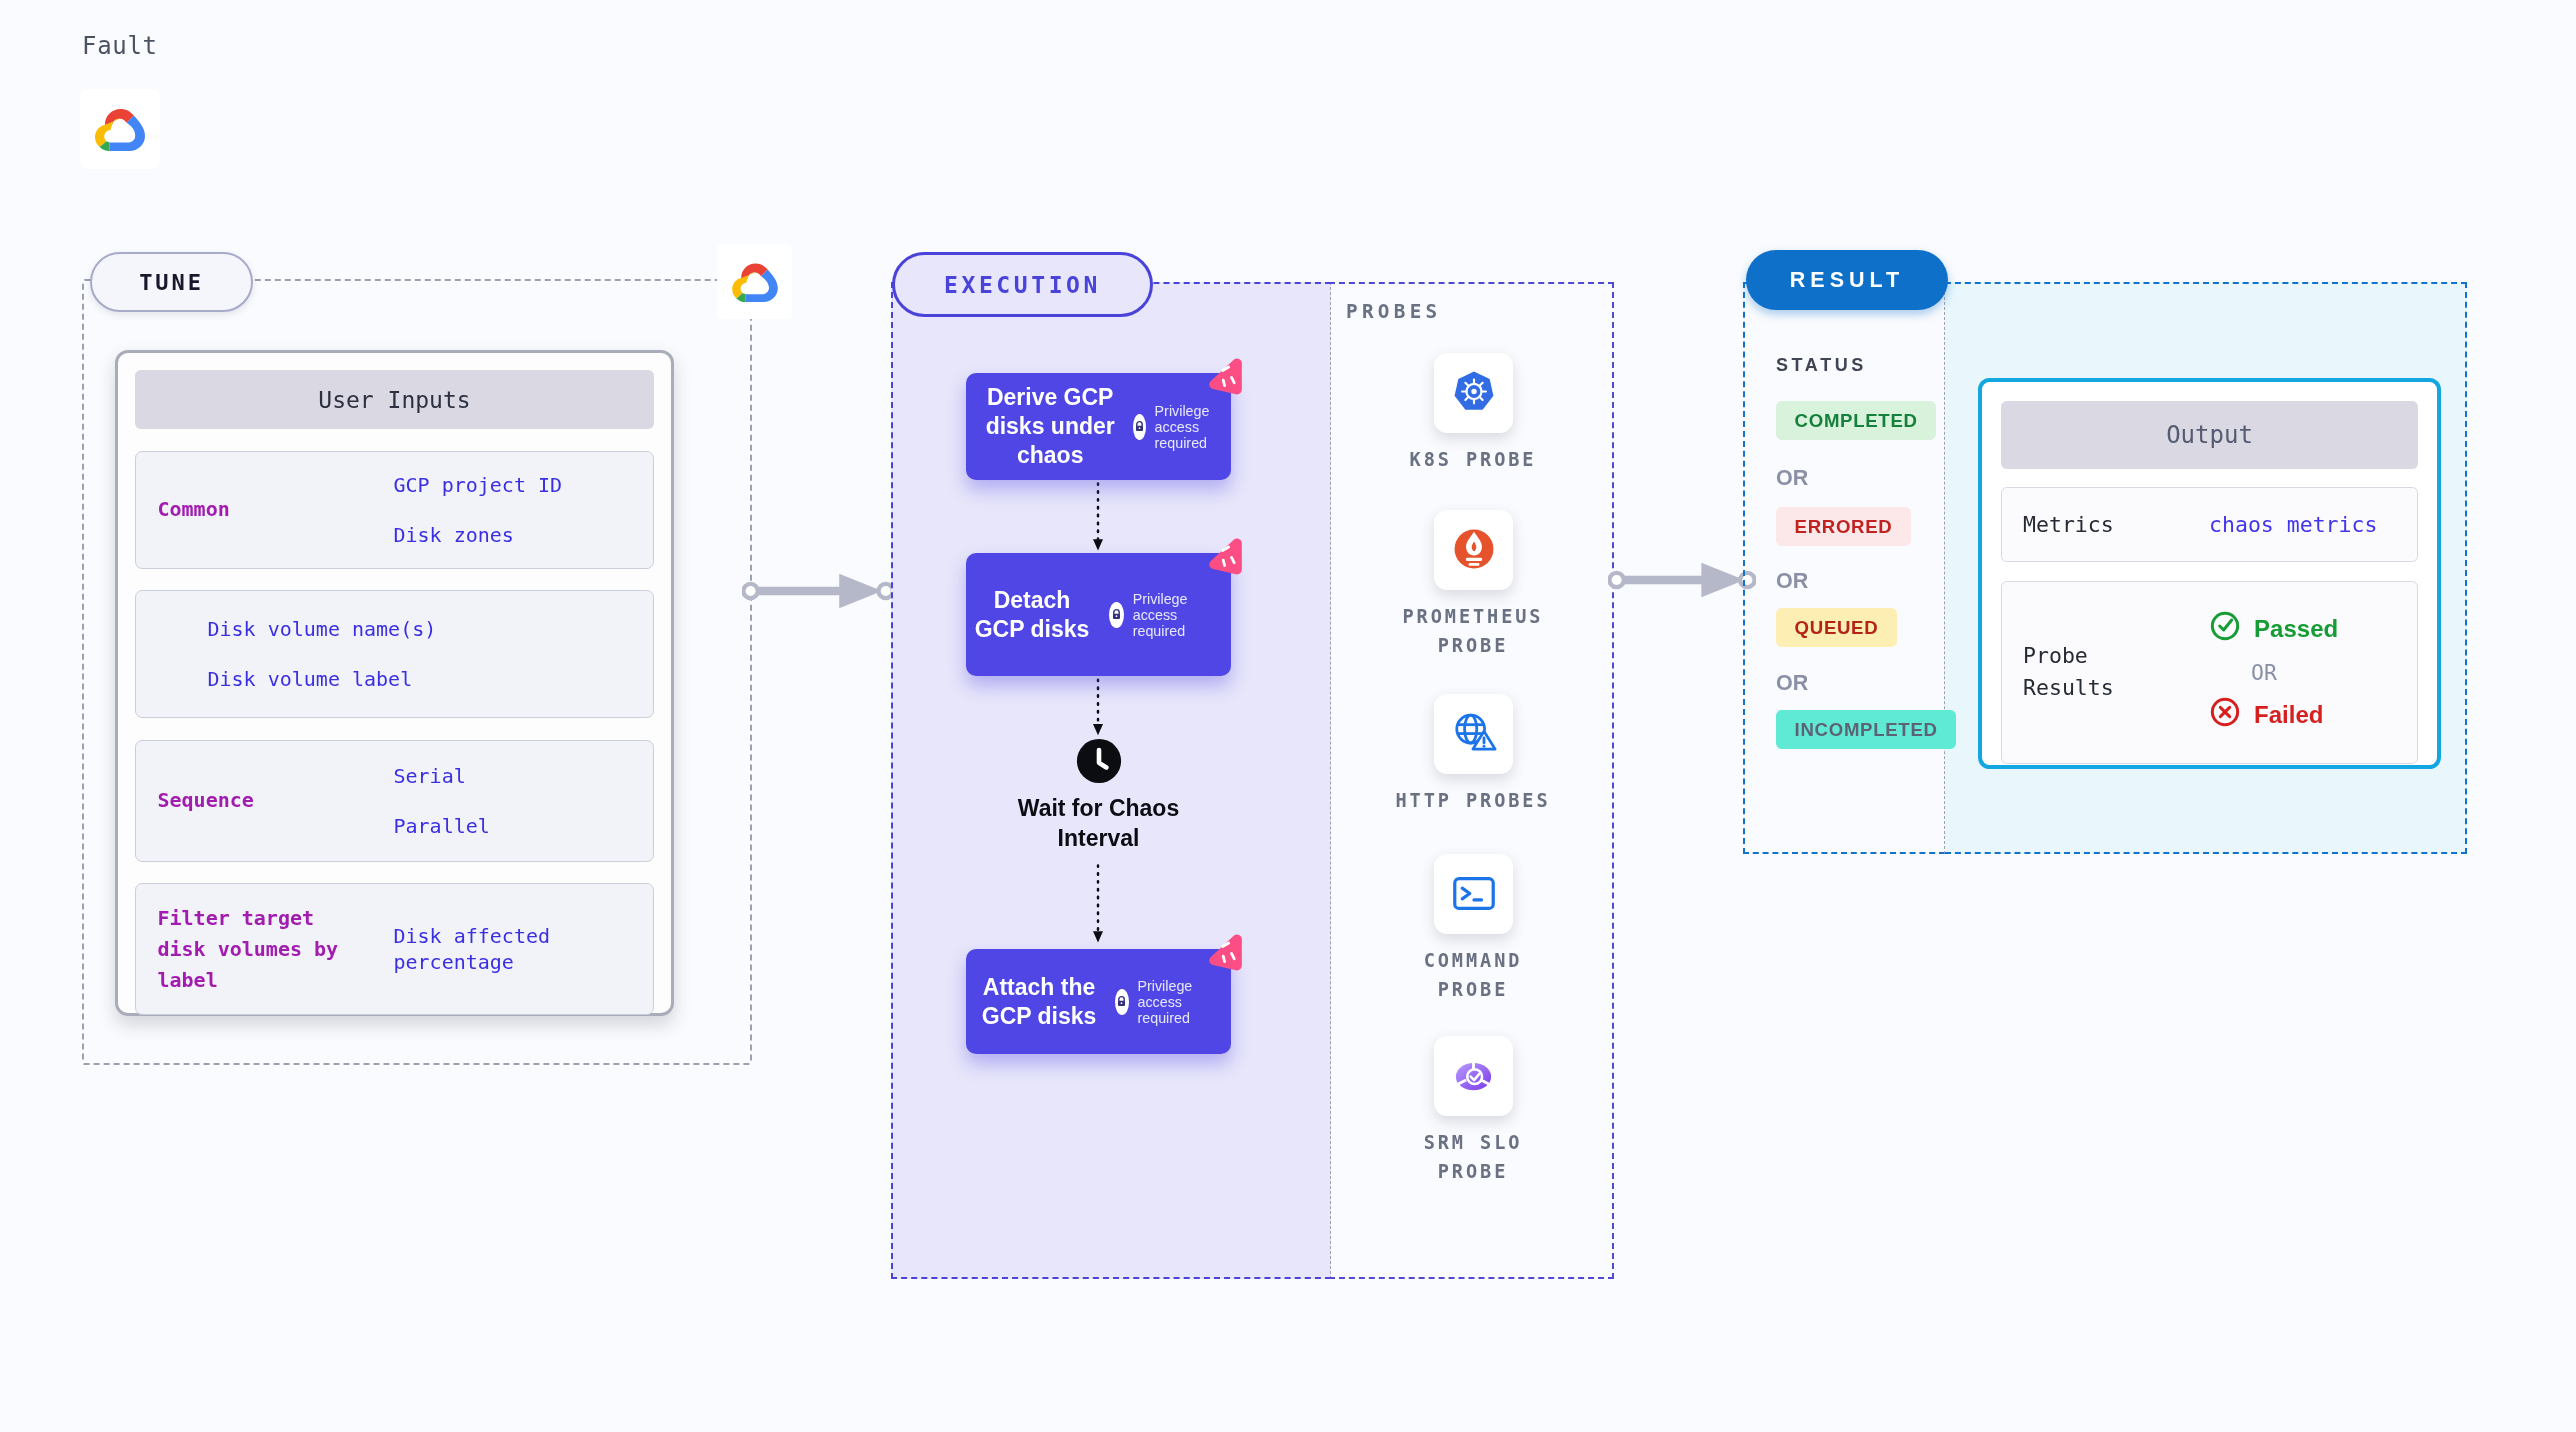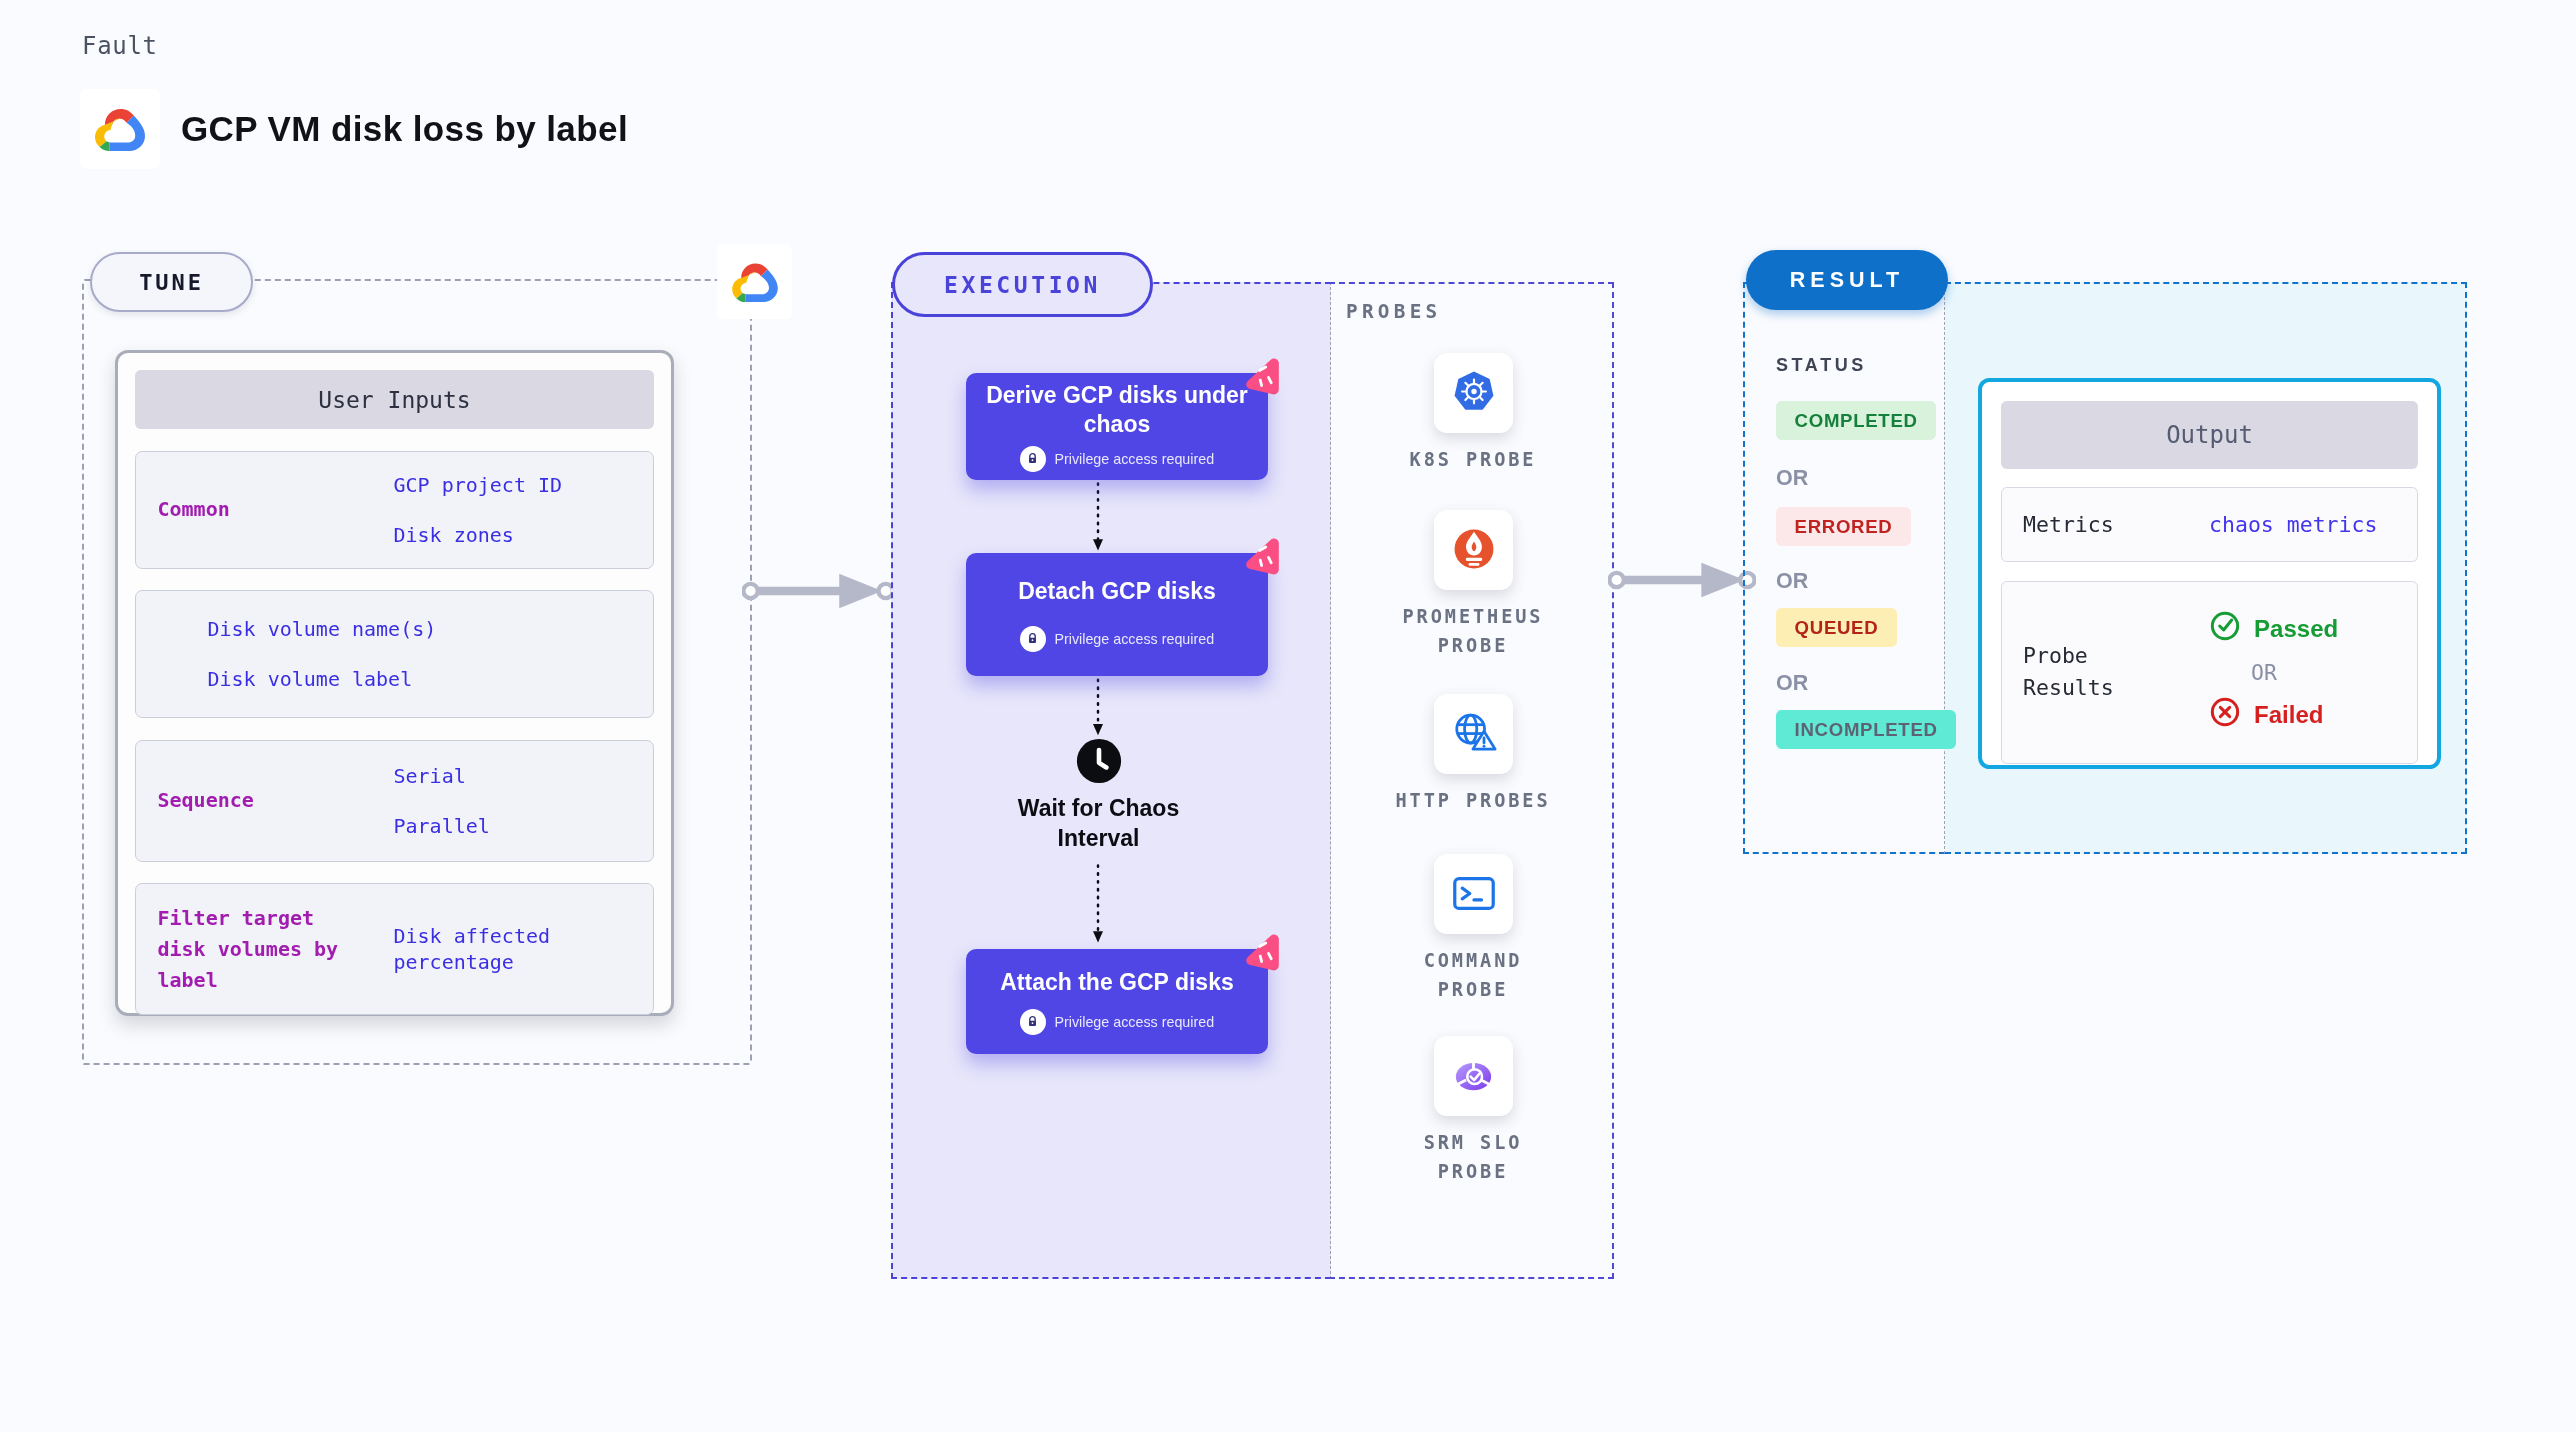--- a/index.html
+++ b/index.html
@@ -26,22 +26,22 @@
   .ui-row-label{width:186px;flex:0 0 186px;font-family:"DejaVu Sans Mono",monospace;font-size:20px;color:#a21caf;line-height:1.55;font-weight:bold;}
   .ui-row-values{margin-left:50px;display:flex;flex-direction:column;gap:24px;font-family:"DejaVu Sans Mono",monospace;font-size:20px;color:#3a2fe2;line-height:1.3;}
   .r1{min-height:118px;} .r2{min-height:128px;} .r3{min-height:122px;} .r4{min-height:113px;}
 
   
   .execution-panel{left:891px;top:282px;width:440px;height:997px;background:#e7e6fa;border:2.9px dashed #4a43d9;border-right:1.4px dashed #9ba1b0;box-sizing:border-box;}
   .probes-panel{left:1329px;top:282px;width:285px;height:997px;border:2.1px dashed #5049d2;border-left:none;box-sizing:border-box;}
   .execution-pill{left:892px;top:252px;width:255px;height:59px;background:#e7e6fa;border:3.6px solid #4a43d9;border-radius:33px;
     display:flex;align-items:center;justify-content:center;font-family:"DejaVu Sans Mono",monospace;font-weight:700;
     font-size:23px;color:#4a43d9;letter-spacing:3.6px;z-index:3;}
-  .step-btn{left:966px;width:302px;background:#4f46e5;border-radius:10px;box-shadow:0 10px 18.6px rgba(79,70,229,.35);
-    display:flex;flex-direction:column;align-items:center;justify-content:center;box-sizing:border-box;padding:7.2px 8.6px;z-index:2;}
+  .step-btn{left:966px;width:265px;background:#4f46e5;border-radius:10px;box-shadow:0 10px 18.6px rgba(79,70,229,.35);
+    display:flex;flex-direction:row;align-items:center;justify-content:center;box-sizing:border-box;padding:7.2px 8.6px;z-index:2;}
   .step-title{color:#ffffff;font-weight:700;font-size:23px;line-height:1.25;text-align:center;}
   .privilege{display:flex;align-items:center;gap:8.6px;color:#e8e8fd;font-size:14.3px;}
   .lock-badge{width:26px;height:26px;background:#ffffff;border-radius:50%;display:flex;align-items:center;justify-content:center;}
   .chaos-corner{position:absolute;right:-17px;top:-18.6px;width:44px;height:44px;}
   .btn-derive{top:373px;height:107px;gap:7.2px;}
   .btn-detach{top:553px;height:123px;gap:20px;}
   .btn-attach{top:949px;height:105px;gap:11.5px;}
   .clock-node{left:1076px;top:738px;width:46px;height:46px;}
   .wait-label{left:991px;top:794px;width:215px;text-align:center;font-size:23px;font-weight:700;color:#0b0d12;line-height:1.3;}
 
@@ -90,21 +90,20 @@
     <span>
       <svg width="66" height="54" viewBox="0 0 100 82">
         <path d="M27 36 C27 22 38 12 51 12 C60 12 66 16 71 22 L60 33 C57 29 54 27 50 27 C43 27 38 31 38 38 Z" fill="#ea4335"></path>
         <path d="M27 36 C18 38 12 46 12 55 C12 61 15 66 19 70 L31 60 C29 59 27 57 27 54 C27 49 31 45 36 45 L38 38 C38 31 43 27 50 27 Z" fill="#fbbc05" transform="translate(0,0)"></path>
         <path d="M19 70 C23 74 28 76 34 76 L34 61 C32 61 31 61 31 60 Z" fill="#34a853"></path>
         <path d="M34 61 L34 76 L64 76 C77 76 88 66 88 53 C88 41 79 31 71 22 L60 33 C66 37 73 43 73 52 C73 57 69 61 64 61 Z" fill="#4285f4"></path>
         <path d="M36 44 C31 44 26 48 26 54 C26 60 31 63 36 63 L62 63 C68 63 73 59 73 53 C73 47 68 43 63 43 C62 36 56 31 49 31 C43 31 38 35 36 41 Z" fill="#ffffff"></path>
       </svg>
     </span>
   </div>
-  <div class="abs page-title">GCP VM disk loss by label</div>
 
   <div class="abs tune-panel"></div>
   <div class="abs tune-pill">TUNE</div>
   <div class="abs tune-corner-logo">
     <span>
       <svg width="60" height="50" viewBox="0 0 100 82">
         <path d="M27 36 C27 22 38 12 51 12 C60 12 66 16 71 22 L60 33 C57 29 54 27 50 27 C43 27 38 31 38 38 Z" fill="#ea4335"></path>
         <path d="M27 36 C18 38 12 46 12 55 C12 61 15 66 19 70 L31 60 C29 59 27 57 27 54 C27 49 31 45 36 45 L38 38 C38 31 43 27 50 27 Z" fill="#fbbc05"></path>
         <path d="M19 70 C23 74 28 76 34 76 L34 61 C32 61 31 61 31 60 Z" fill="#34a853"></path>
         <path d="M34 61 L34 76 L64 76 C77 76 88 66 88 53 C88 41 79 31 71 22 L60 33 C66 37 73 43 73 52 C73 57 69 61 64 61 Z" fill="#4285f4"></path>

